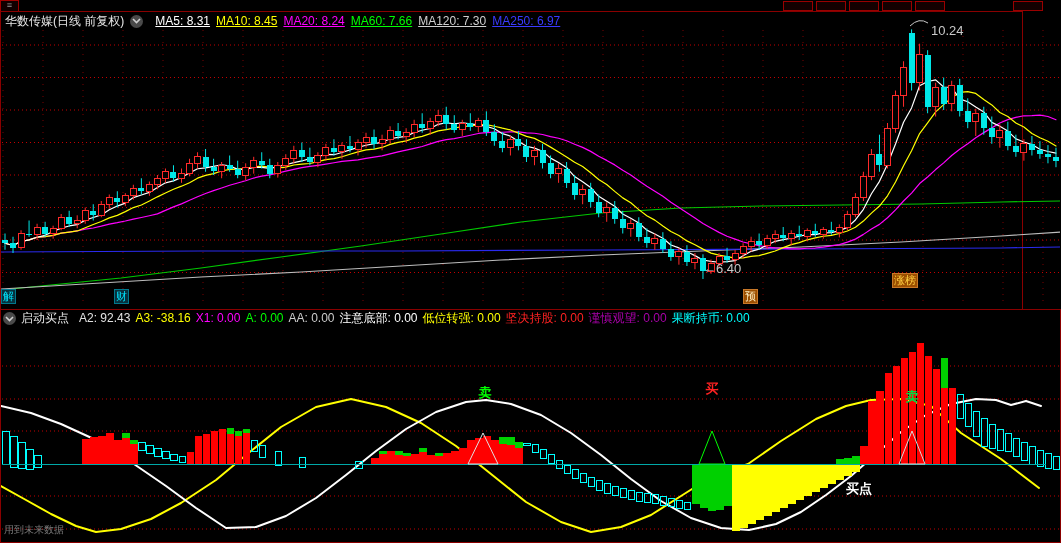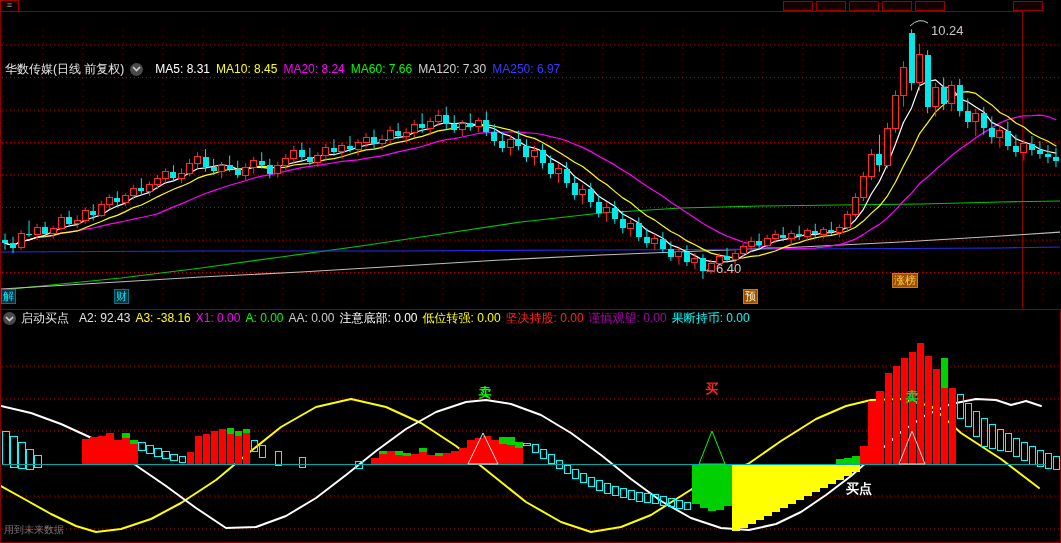--- a/index.html
+++ b/index.html
@@ -11,26 +11,26 @@
        color:#999;font-size:9px;line-height:9px;text-align:center;background:#100000;}
   #period-row{position:absolute;left:26px;top:0;height:11px;display:flex;gap:22px;}
   .period-item{font-size:11px;line-height:17px;margin-top:-8px;color:#8a8a8a;white-space:nowrap;}
   .period-item.active{color:#00d8e8;}
   .tb-btn{position:absolute;top:1px;height:8px;width:28px;border:1px solid #9a0000;background:#140000;}
   
   #main-panel{position:absolute;left:0;top:11px;width:1023px;height:298px;box-sizing:border-box;
        border:1px solid #8a0000;border-bottom:none;background:#000;}
   #main-svg{position:absolute;left:0;top:0;}
   #title-row{position:absolute;left:4px;top:2px;height:14px;display:flex;align-items:center;gap:6px;
-       font-size:12px;white-space:nowrap;z-index:5;margin-top:48px;}
+       font-size:12px;white-space:nowrap;z-index:5;}
   #stock-title{color:#e8e8e8;}
   .chev-circle{width:13px;height:13px;border-radius:50%;background:#4a4a4a;display:inline-flex;
        align-items:center;justify-content:center;}
   .chev-circle svg{display:block;}
-  .ma-item{margin-left:6px;}
+  .ma-item{margin-left:6px;text-decoration:underline;}
   .badge{position:absolute;z-index:6;font-size:11px;line-height:13px;padding:0 1px;border-width:1px;border-style:solid;}
   
   #ind-panel{position:absolute;left:0;top:309px;width:1061px;height:234px;box-sizing:border-box;
        border:1px solid #8a0000;background:#000;}
   #ind-svg{position:absolute;left:0;top:16px;}
   #ind-header{position:absolute;left:2px;top:1px;height:15px;display:flex;align-items:center;gap:5px;
        font-size:12px;white-space:nowrap;z-index:5;}
   .param{margin-left:5px;}
   #future-note{position:absolute;left:3px;top:213px;color:#7a7a7a;font-size:10px;z-index:5;}
   svg text{font-family:"Liberation Sans","DejaVu Sans",sans-serif;}

